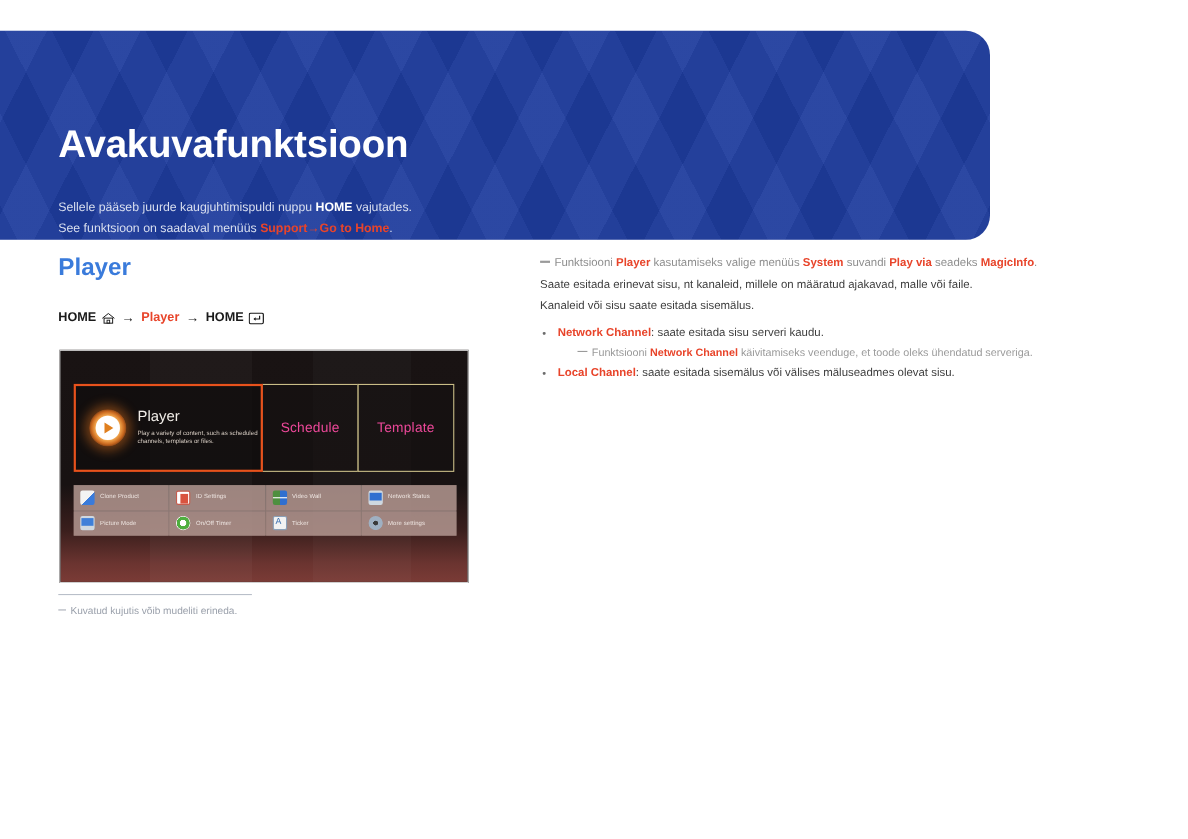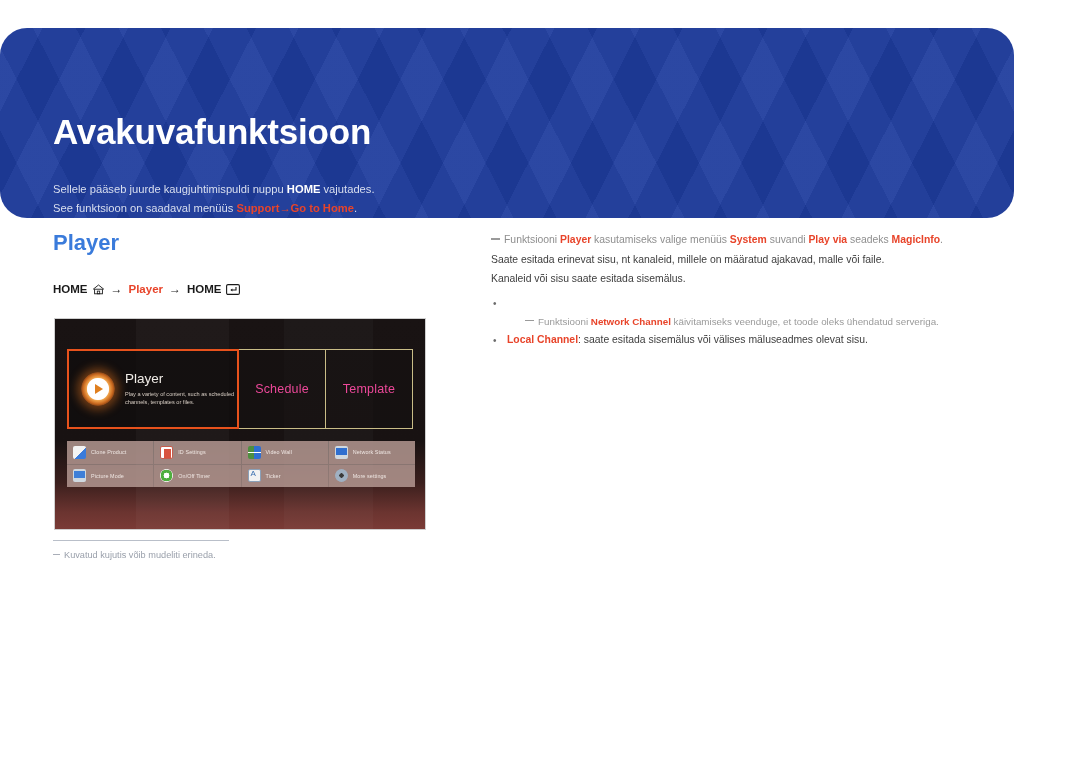--- a/index.html
+++ b/index.html
@@ -8,26 +8,25 @@
     width: 1080px; height: 763px;
     background: #ffffff;
     font-family: "Liberation Sans", sans-serif;
     -webkit-font-smoothing: antialiased;
   }
 
   
   .banner {
     position: absolute;
     left: 0; top: 28px;
-    width: 1014px; height: 190px;
+    width: 900px; height: 190px;
     background: #1f3d9e;
     border-top-right-radius: 22px;
     border-bottom-right-radius: 22px;
     overflow: hidden;
-    border-radius: 27px;
   }
   .banner-pattern {
     position: absolute; inset: 0;
     background:
       repeating-linear-gradient(117deg,
         rgba(255,255,255,0.035) 0px, rgba(255,255,255,0.035) 38px,
         rgba(0,0,0,0.045) 38px, rgba(0,0,0,0.045) 76px),
       repeating-linear-gradient(-117deg,
         rgba(255,255,255,0.030) 0px, rgba(255,255,255,0.030) 38px,
         rgba(0,0,0,0.040) 38px, rgba(0,0,0,0.040) 76px);
@@ -414,20 +413,21 @@
   <div class="note-line">
     <span class="note-dash"></span><span>Funktsiooni </span><span class="r-bold">Player</span><span> kasutamiseks valige menüüs </span><span class="r-bold">System</span><span> suvandi </span><span class="r-bold">Play via</span><span> seadeks </span><span class="r-bold">MagicInfo</span><span>.</span>
   </div>
 
   <div class="body-line">Saate esitada erinevat sisu, nt kanaleid, millele on määratud ajakavad, malle või faile.</div>
   <div class="body-line">Kanaleid või sisu saate esitada sisemälus.</div>
 
   <div class="bullets">
     <div class="bullet-row">
       <span class="bullet-dot">•</span>
+      <span><span class="r-bold">Network Channel</span><span>: saate esitada sisu serveri kaudu.</span></span>
     </div>
 
     <div class="sub-note">
       <span class="note-dash"></span><span>Funktsiooni </span><span class="r-bold">Network Channel</span><span> käivitamiseks veenduge, et toode oleks ühendatud serveriga.</span>
     </div>
 
     <div class="bullet-row">
       <span class="bullet-dot">•</span>
       <span><span class="r-bold">Local Channel</span><span>: saate esitada sisemälus või välises mäluseadmes olevat sisu.</span></span>
     </div>

